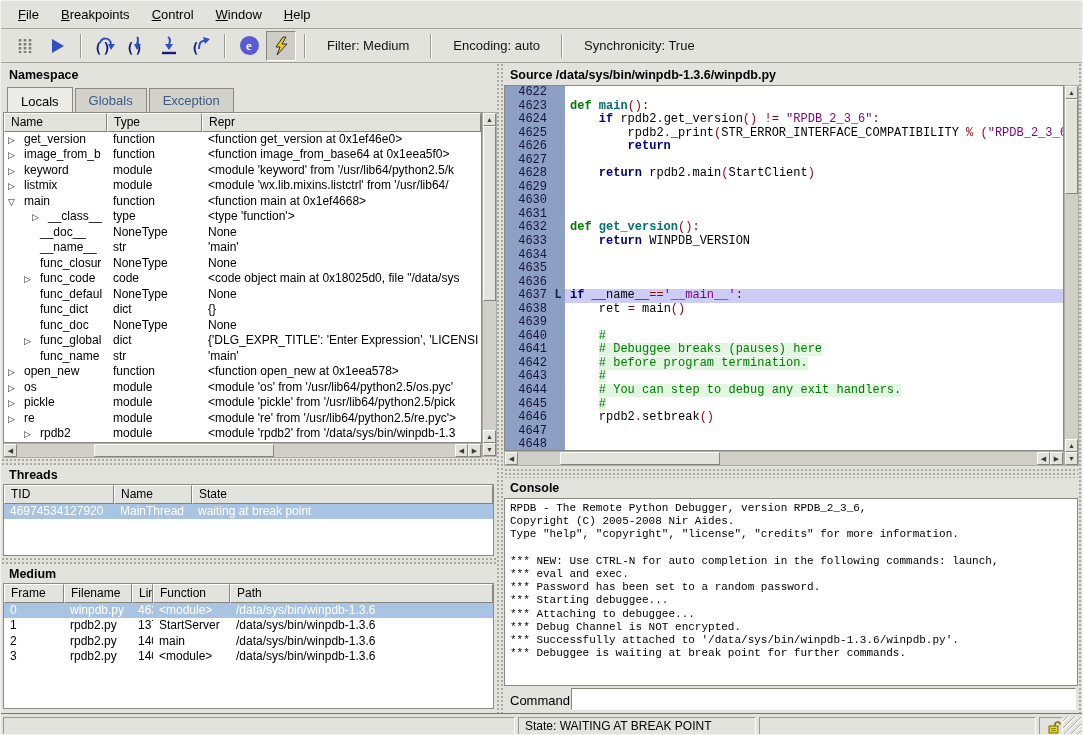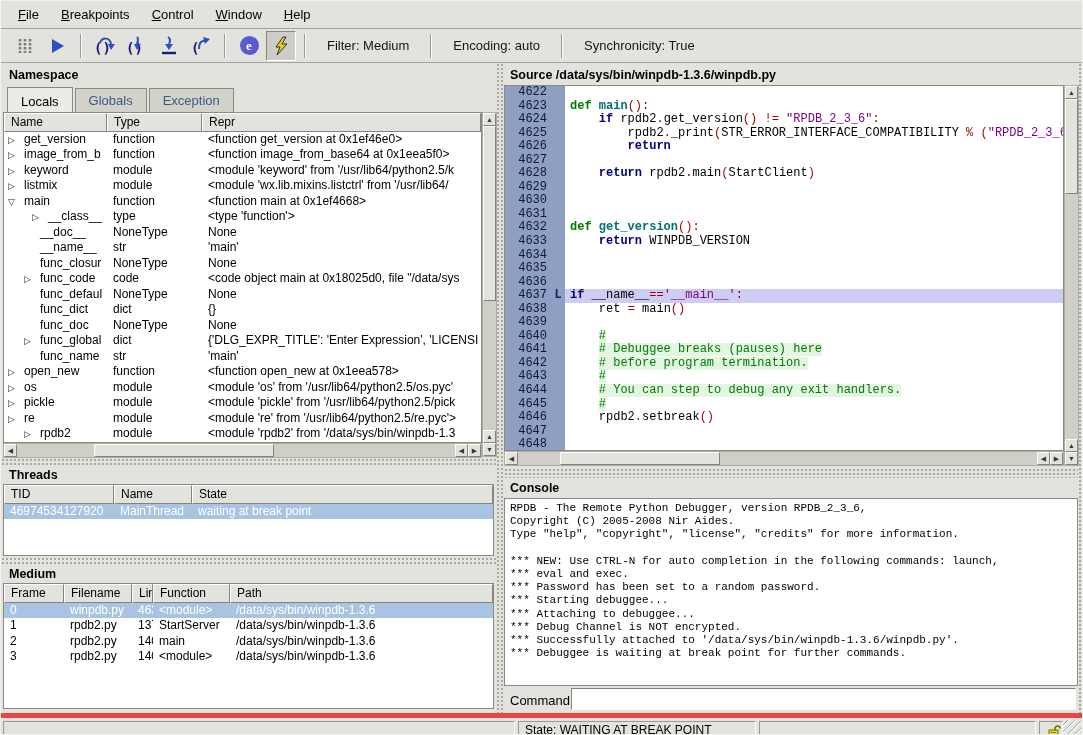--- a/index.html
+++ b/index.html
@@ -62,21 +62,21 @@
   
   .console-box{position:absolute;left:503px;top:497px;width:574px;height:188px;background:#fff;
                border:1px solid #8a8a83;box-sizing:border-box;padding:3px 5px;overflow:hidden;}
   .con-line{font-family:"Liberation Mono","DejaVu Sans Mono",monospace;font-size:11px;
             line-height:13.2px;white-space:pre;height:13.2px;}
   .cmd-label{position:absolute;left:509px;top:692px;font-size:13px;}
   .cmd-input{position:absolute;left:570px;top:687px;width:505px;height:22px;border:1px solid;
              border-color:#84847c #fbfbf8 #fbfbf8 #84847c;background:#fff;box-sizing:border-box;
              font-family:"Liberation Sans",sans-serif;font-size:12px;padding:0 4px;outline:none;}
   
-  .statusbar{position:absolute;left:0;top:712px;width:100%;height:23px;background:#e3e3de;border-top:5px solid #ef4444;box-sizing:border-box;}
+  .statusbar{position:absolute;left:0;top:712px;width:100%;height:23px;background:#e3e3de;border-top:1px solid #ef4444;box-sizing:border-box;}
   .status-seg{position:absolute;top:3px;height:18px;border:1px solid;border-color:#9a9a93 #fbfbf8 #fbfbf8 #9a9a93;
               box-sizing:border-box;font-size:12px;padding:1px 0 0 6px;white-space:nowrap;overflow:hidden;}
   .grip{position:absolute;right:1px;top:2px;width:18px;height:19px;
         background:repeating-linear-gradient(135deg,transparent 0 3px,#aeaea7 3px 4px,#f6f6f2 4px 5px);}
   svg{display:block;}
 </style>
 </head>
 <body>
 
 <div class="app">

